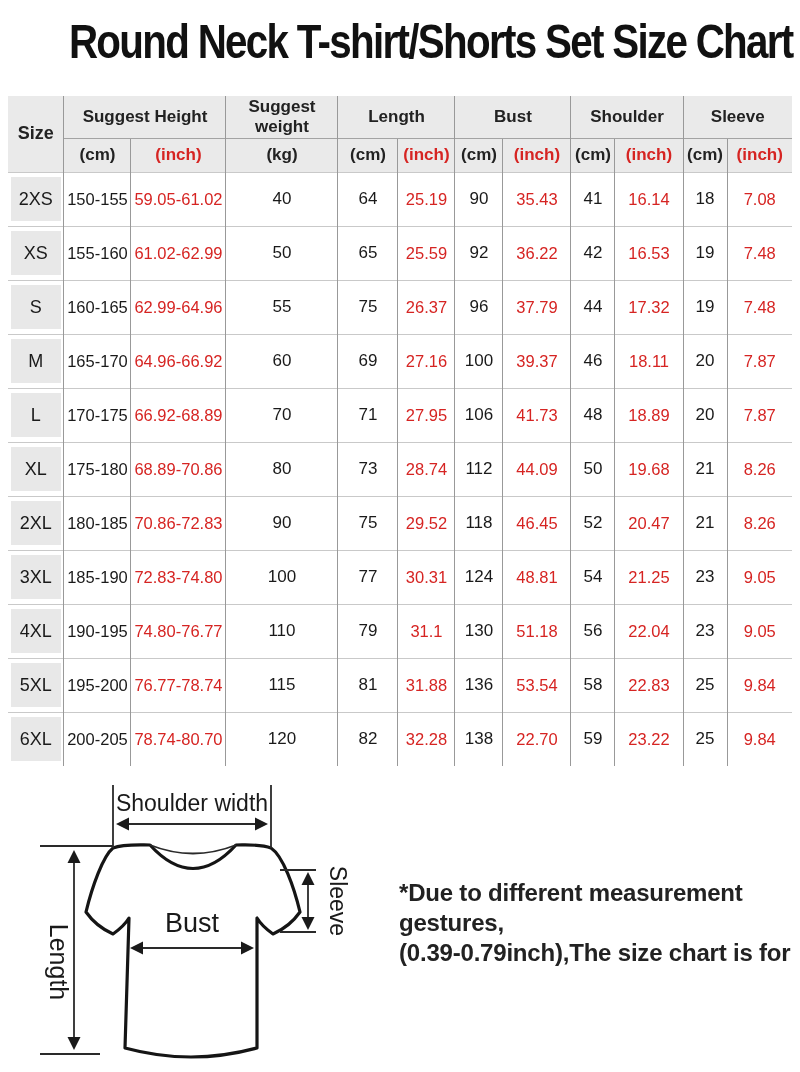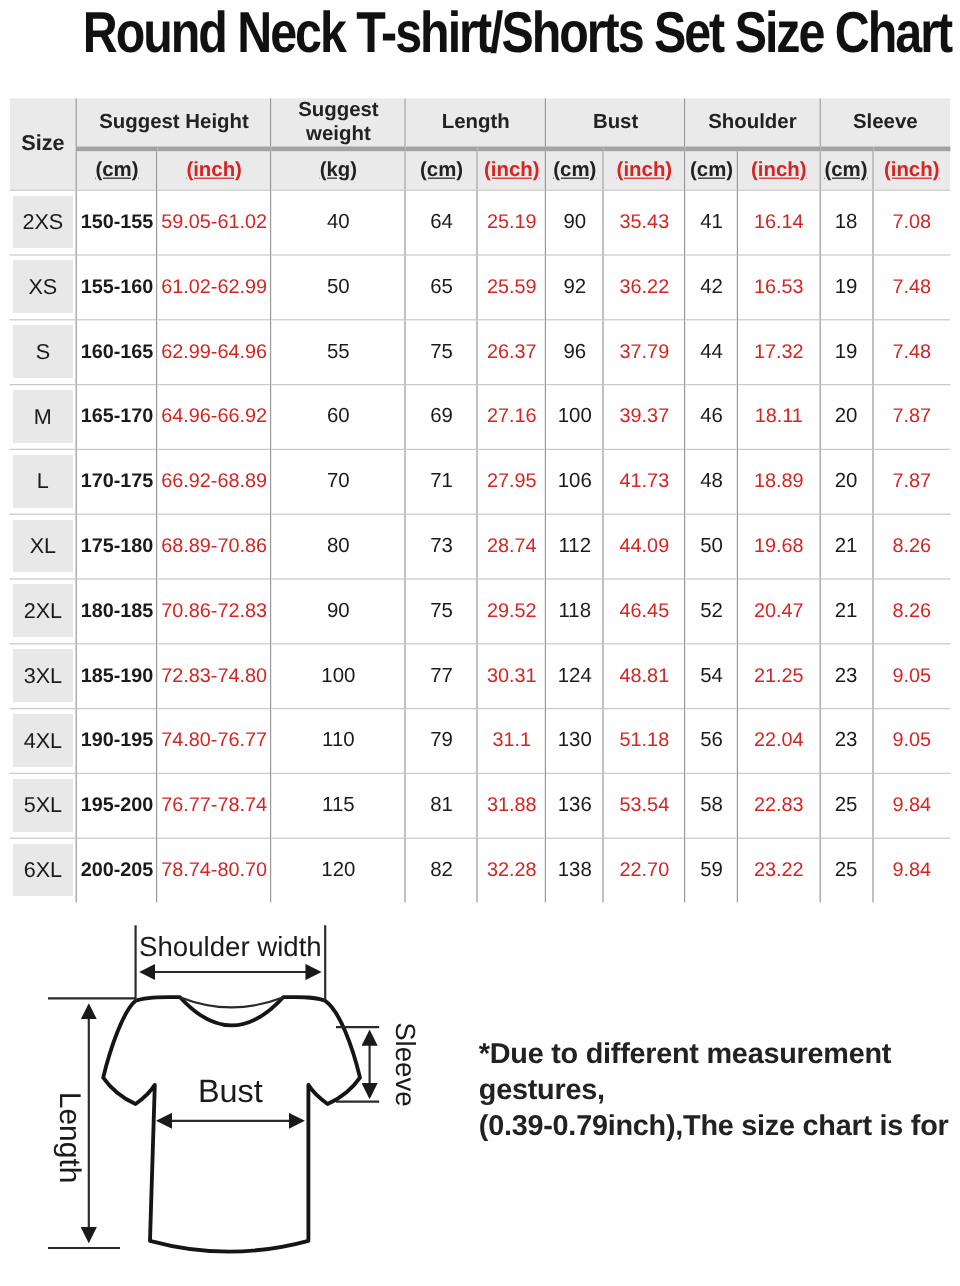--- a/index.html
+++ b/index.html
@@ -7,21 +7,21 @@
   body { font-family: "Liberation Sans", sans-serif; color: #1a1a1a; }
   .page {
     position: relative;
     width: 800px;
     height: 1072px;
     margin: 0 auto;
     background: #fff;
     overflow: hidden;
   }
   
-  .title-wrap { text-align: center; height: 72px; }
+  .title-wrap { text-align: center; margin-top: 14px; height: 72px; }
   .title-wrap h1 {
     display: inline-block;
     font-size: 48px;
     font-weight: 700;
     letter-spacing: -2px;
     white-space: nowrap;
     transform: scaleX(0.84);
     transform-origin: 50% 50%;
     color: #111;
   }
@@ -40,33 +40,33 @@
   }
   thead th {
     background: var(--header-bg, #eaeaea);
     font-weight: 600;
     color: #222;
     border-left: 1px solid #999;
   }
   thead tr.group-row { height: 42px; }
   thead tr.unit-row { height: 34px; }
   thead th.size-col { border-left: none; font-size: 18px; }
-  thead tr.unit-row th { border-top: 4px solid #a3a3a3; text-decoration: underline; }
+  thead tr.unit-row th { border-top: 1px solid #a3a3a3; }
   tbody tr { height: 54px; border-top: 1px solid #c9c9c9; margin-top: 43px; }
   tbody td { border-left: 1px solid #999; background: #fff; }
   tbody td:first-child { border-left: none; }
   tbody td.size-cell {
     background: var(--sizecell-bg, #e8e8e8);
     background-clip: content-box;
     padding: 5px 3px;
     font-size: 18px;
   }
   .red { color: var(--accent-red, #d62422); }
   tbody td.red { font-size: 16.5px; }
-  tbody td.h-cm { font-size: 16.5px; font-weight: bold; }
+  tbody td.h-cm { font-size: 16.5px; }
   
   .guide {
     position: relative;
     width: 800px;
     height: 294px;
     margin-top: 14px;
   }
   .guide svg { position: absolute; left: 28px; top: 2px; }
   .note {
     position: absolute;

